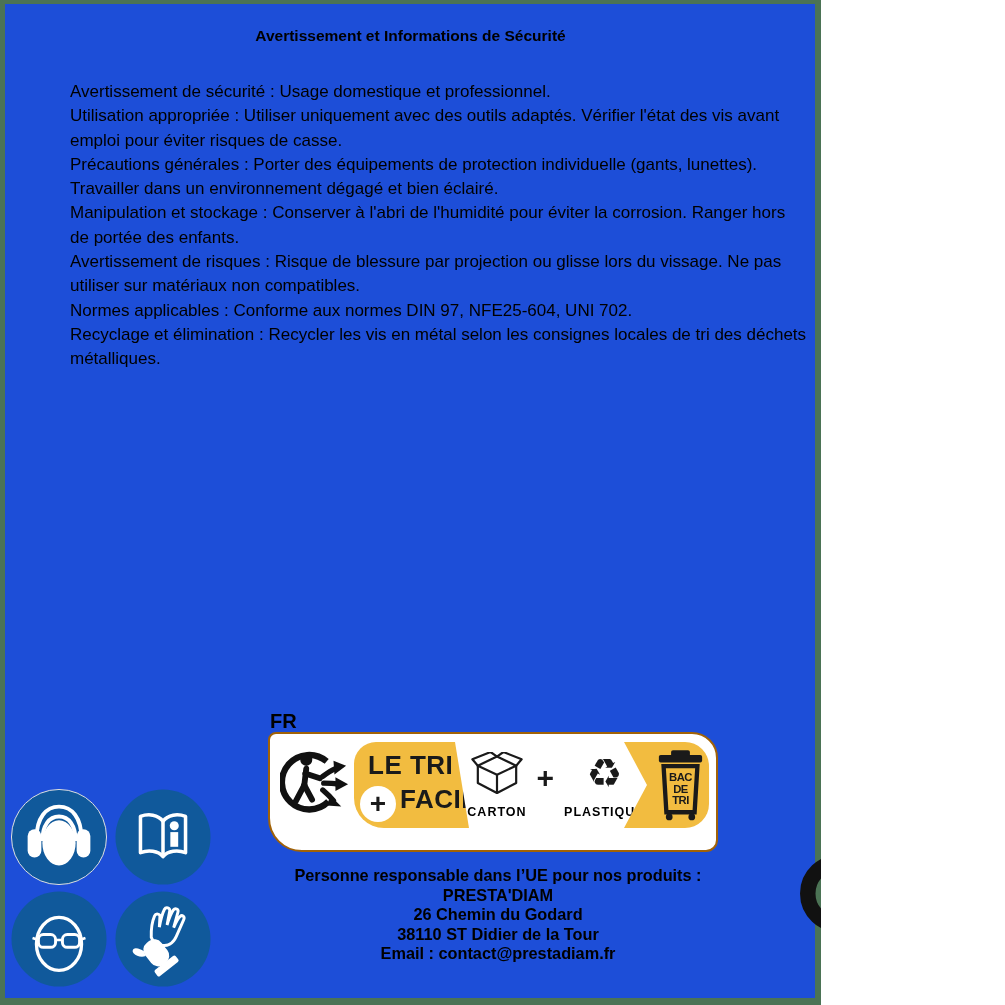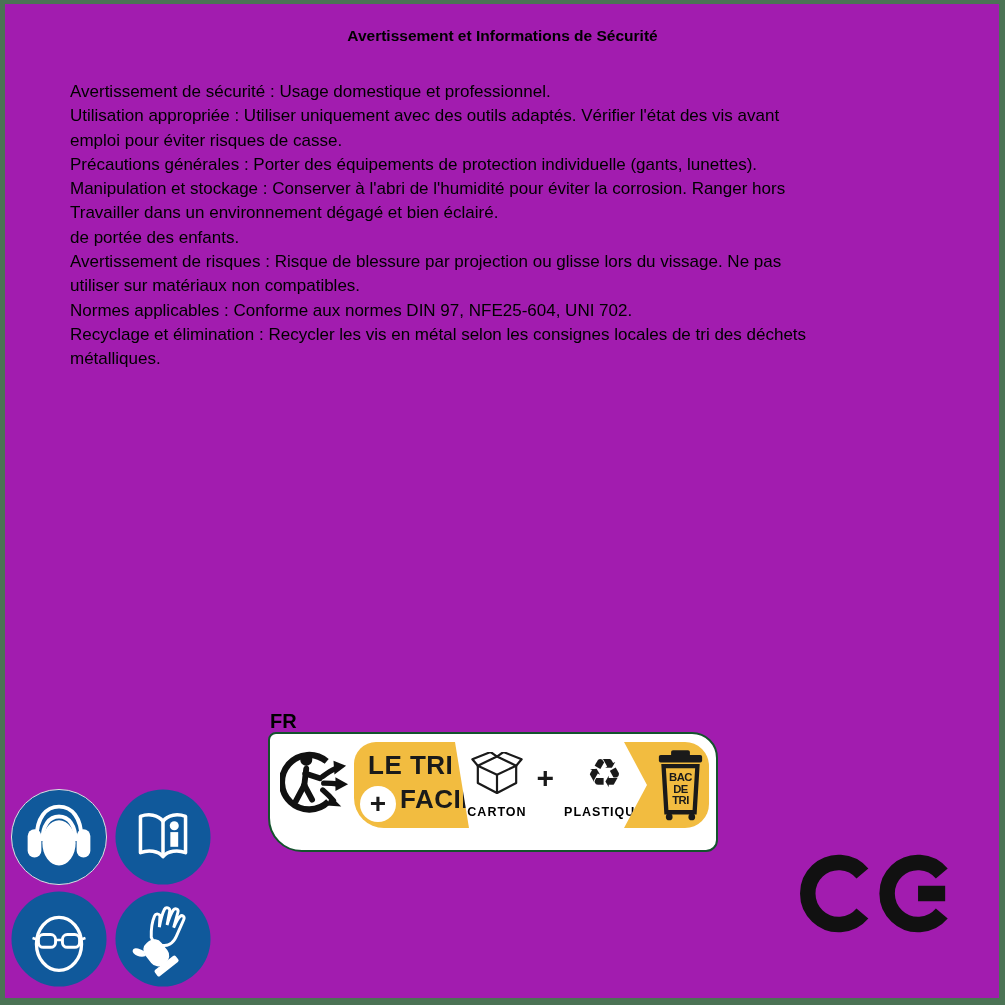--- a/index.html
+++ b/index.html
@@ -1,17 +1,17 @@
 <!DOCTYPE html>
 <html><head>
 <meta charset="utf-8">
 <style>
   html,body{margin:0;padding:0;background:#fff;}
   .page{
-    position:relative;width:1005px;height:1005px;background:#a21caf;overflow:hidden;
+    position:relative;width:821px;height:1005px;background:#1d4ed8;overflow:hidden;
     font-family:"Liberation Sans",sans-serif;color:#000;
   }
   
   .bord{position:absolute;background:#4B7355;}
   .bord.top{left:0;top:0;width:1005px;height:4px;}
   .bord.bottom{left:0;bottom:0;width:1005px;height:7px;}
   .bord.left{left:0;top:0;width:5px;height:1005px;}
   .bord.right{right:0;top:0;width:6px;height:1005px;}
 
   .title{
@@ -30,21 +30,21 @@
   #icon-ear{left:10px;top:788px;}
   #icon-book{left:114px;top:788px;}
   #icon-goggles{left:10px;top:890px;}
   #icon-glove{left:114px;top:890px;}
 
   
   .infotri{position:absolute;left:268px;top:712px;width:452px;}
   .fr{font-size:20px;font-weight:bold;line-height:18px;margin-left:2px;}
   .tri-box{
     position:relative;margin-top:2px;width:450px;height:120px;background:#fff;
-    border:2px solid #14532d;border-radius:8px 26px 12px 34px;box-sizing:border-box;
+    border:2px solid #a16207;border-radius:8px 26px 12px 34px;box-sizing:border-box;
   }
   .triman{position:absolute;left:10px;top:8px;width:70px;height:96px;}
   .band{
     position:absolute;left:84px;top:8px;width:355px;height:86px;
     background:#F2BC40;border-radius:22px 24px 24px 30px;
   }
   .letri{position:absolute;left:14px;top:8px;font-size:26px;font-weight:bold;letter-spacing:.5px;color:#1a1a1a;}
   .plus-circle{
     position:absolute;left:6px;top:44px;width:36px;height:36px;border-radius:50%;
     background:#fff;display:flex;align-items:center;justify-content:center;
@@ -86,22 +86,22 @@
   <div class="bord left"></div>
   <div class="bord right"></div>
 
   <h1 class="title">Avertissement et Informations de Sécurité</h1>
 
   <div class="body-text">
     <div>Avertissement de sécurité : Usage domestique et professionnel.</div>
     <div>Utilisation appropriée : Utiliser uniquement avec des outils adaptés. Vérifier l'état des vis avant</div>
     <div>emploi pour éviter risques de casse.</div>
     <div>Précautions générales : Porter des équipements de protection individuelle (gants, lunettes).</div>
+    <div>Travailler dans un environnement dégagé et bien éclairé.</div>
     <div>Manipulation et stockage : Conserver à l'abri de l'humidité pour éviter la corrosion. Ranger hors</div>
-    <div>Travailler dans un environnement dégagé et bien éclairé.</div>
     <div>de portée des enfants.</div>
     <div>Avertissement de risques : Risque de blessure par projection ou glisse lors du vissage. Ne pas</div>
     <div>utiliser sur matériaux non compatibles.</div>
     <div>Normes applicables : Conforme aux normes DIN 97, NFE25-604, UNI 702.</div>
     <div>Recyclage et élimination : Recycler les vis en métal selon les consignes locales de tri des déchets</div>
     <div>métalliques.</div>
   </div>
 
   <div class="iso-icon" id="icon-ear">
     <svg viewBox="0 0 100 100">
@@ -201,20 +201,27 @@
           <circle cx="13" cy="72" r="3.6" fill="#1a1a1a"></circle>
           <circle cx="37" cy="72" r="3.6" fill="#1a1a1a"></circle>
           <text x="25" y="34" text-anchor="middle" fill="#1a1a1a">BAC</text>
           <text x="25" y="46" text-anchor="middle" fill="#1a1a1a">DE</text>
           <text x="25" y="58" text-anchor="middle" fill="#1a1a1a">TRI</text>
         </svg>
       </div>
     </div>
   </div>
 
+  <div class="responsible">
+    <div>Personne responsable dans l’UE pour nos produits :</div>
+    <div>PRESTA'DIAM</div>
+    <div>26 Chemin du Godard</div>
+    <div>38110 ST Didier de la Tour</div>
+    <div>Email : contact@prestadiam.fr</div>
+  </div>
 
   <svg class="ce" viewBox="0 0 155 100">
     <g fill="none" stroke="#111" stroke-width="16">
       <path d="M64.5,29.4 A32,32 0 1 0 64.5,70.6"></path>
       <path d="M146.5,29.4 A32,32 0 1 0 146.5,70.6"></path>
     </g>
     <rect x="122" y="42" width="28" height="16" fill="#111"></rect>
   </svg>
 
 </div>

